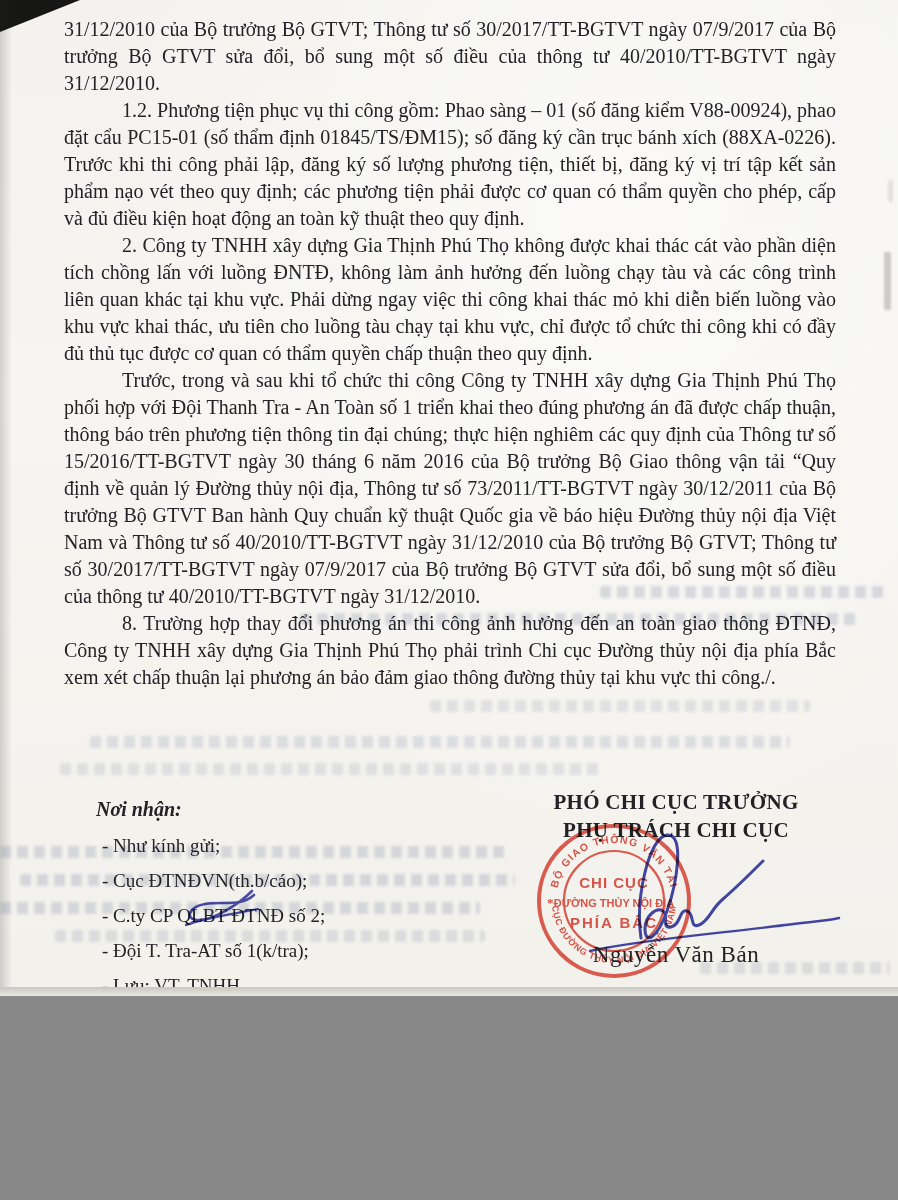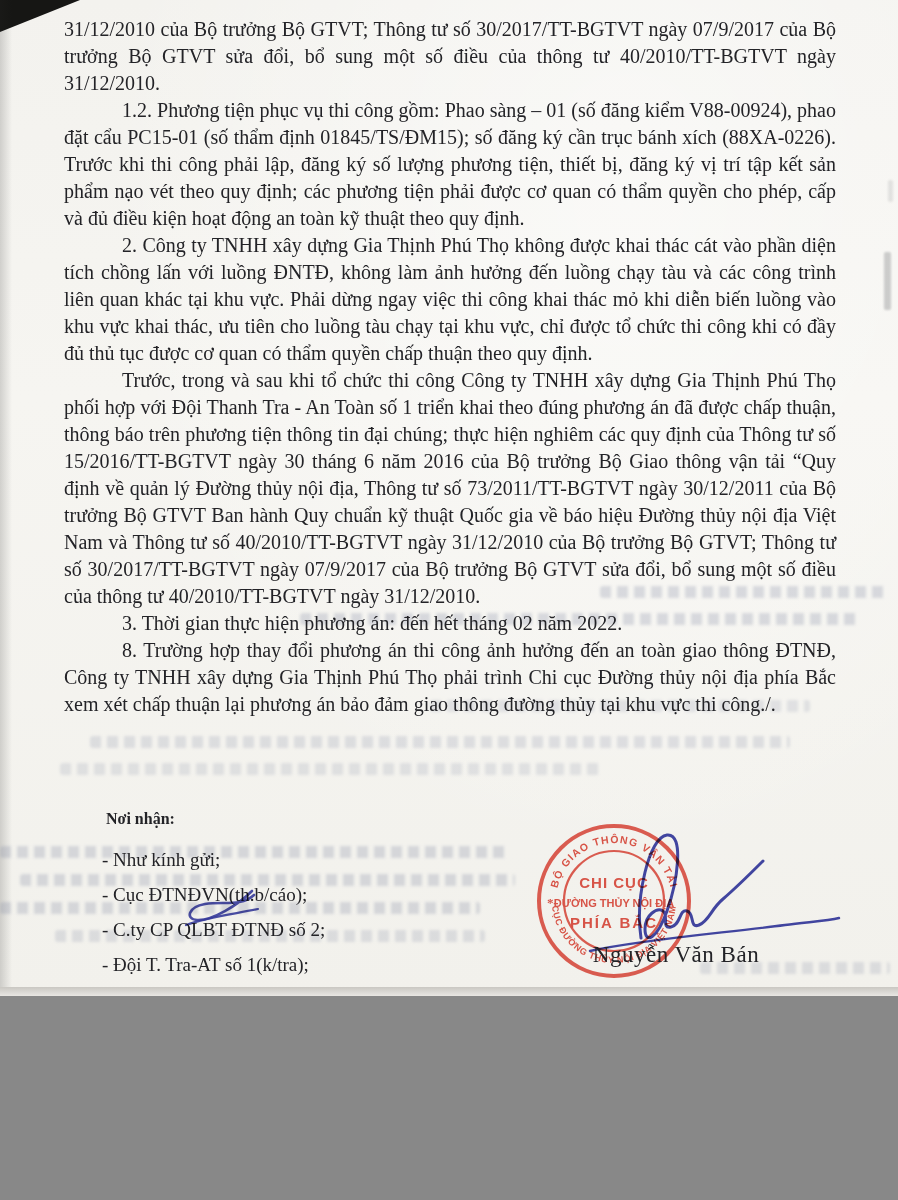--- a/index.html
+++ b/index.html
@@ -26,21 +26,21 @@
   .smudge { position:absolute; background:rgba(90,92,96,.28); filter:blur(1px); border-radius:2px; }
   
   .ghost { position:absolute; height:12px; border-radius:3px; opacity:.5; filter:blur(1.6px);
     background:repeating-linear-gradient(90deg, rgba(110,120,150,.45) 0 11px, rgba(110,120,150,0) 11px 17px); }
   
   .body-text { position:absolute; top:16px; left:64px; width:772px; }
   .para { margin:0; font-size:20px; line-height:27px; text-align:justify; }
   .para.indent { text-indent:58px; }
   
   .recipients { position:absolute; left:94px; top:792px; width:330px; }
-  .recipients-heading { font-weight:bold; font-size:16px; line-height:30px; margin:12px; }
+  .recipients-heading { font-weight:bold; font-style:italic; font-size:20px; line-height:30px; margin:2px; }
   .recipient-item { font-size:19px; line-height:27px; margin:8px; }
   .sig-block { position:absolute; left:518px; top:788px; width:316px; text-align:center; }
   .sig-title { font-weight:bold; font-size:21px; line-height:28px; margin:0; letter-spacing:.3px; }
   .signer-name { position:absolute; left:518px; top:942px; width:316px; text-align:center;
     font-weight:normal; font-size:23px; margin:0; letter-spacing:.5px; }
   .stamp-wrap { position:absolute; left:534px; top:821px; width:160px; height:160px;
     mix-blend-mode:multiply; opacity:.92; }
   .sign-wrap { position:absolute; left:545px; top:823px; width:310px; height:140px;
     mix-blend-mode:multiply; }
   .initial-wrap { position:absolute; left:180px; top:883px; width:84px; height:48px;
@@ -70,40 +70,43 @@
   <div class="ghost" style="left:700px; top:962px; width:190px; opacity:.4;"></div>
   <div class="ghost" style="left:40px; top:1012px; width:790px;"></div>
   <div class="ghost" style="left:60px; top:1042px; width:800px;"></div>
   <div class="ghost" style="left:80px; top:1070px; width:750px;"></div>
 
   <div class="body-text">
     <p class="para">31/12/2010 của Bộ trưởng Bộ GTVT; Thông tư số 30/2017/TT-BGTVT ngày 07/9/2017 của Bộ trưởng Bộ GTVT sửa đổi, bổ sung một số điều của thông tư 40/2010/TT-BGTVT ngày 31/12/2010.</p>
     <p class="para indent">1.2. Phương tiện phục vụ thi công gồm: Phao sàng – 01 (số đăng kiểm V88-00924), phao đặt cẩu PC15-01 (số thẩm định 01845/TS/ĐM15); số đăng ký cần trục bánh xích (88XA-0226). Trước khi thi công phải lập, đăng ký số lượng phương tiện, thiết bị, đăng ký vị trí tập kết sản phẩm nạo vét theo quy định; các phương tiện phải được cơ quan có thẩm quyền cho phép, cấp và đủ điều kiện hoạt động an toàn kỹ thuật theo quy định.</p>
     <p class="para indent">2. Công ty TNHH xây dựng Gia Thịnh Phú Thọ không được khai thác cát vào phần diện tích chồng lấn với luồng ĐNTĐ, không làm ảnh hưởng đến luồng chạy tàu và các công trình liên quan khác tại khu vực. Phải dừng ngay việc thi công khai thác mỏ khi diễn biến luồng vào khu vực khai thác, ưu tiên cho luồng tàu chạy tại khu vực, chỉ được tổ chức thi công khi có đầy đủ thủ tục được cơ quan có thẩm quyền chấp thuận theo quy định.</p>
     <p class="para indent">Trước, trong và sau khi tổ chức thi công Công ty TNHH xây dựng Gia Thịnh Phú Thọ phối hợp với Đội Thanh Tra - An Toàn số 1 triển khai theo đúng phương án đã được chấp thuận, thông báo trên phương tiện thông tin đại chúng; thực hiện nghiêm các quy định của Thông tư số 15/2016/TT-BGTVT ngày 30 tháng 6 năm 2016 của Bộ trưởng Bộ Giao thông vận tải “Quy định về quản lý Đường thủy nội địa, Thông tư số 73/2011/TT-BGTVT ngày 30/12/2011 của Bộ trưởng Bộ GTVT Ban hành Quy chuẩn kỹ thuật Quốc gia về báo hiệu Đường thủy nội địa Việt Nam và Thông tư số 40/2010/TT-BGTVT ngày 31/12/2010 của Bộ trưởng Bộ GTVT; Thông tư số 30/2017/TT-BGTVT ngày 07/9/2017 của Bộ trưởng Bộ GTVT sửa đổi, bổ sung một số điều của thông tư 40/2010/TT-BGTVT ngày 31/12/2010.</p>
-    <p class="para indent">3. Thời gian thực hiện phương án: đến hết tháng 02 năm 2022.</p>
     <p class="para indent">8. Trường hợp thay đổi phương án thi công ảnh hưởng đến an toàn giao thông ĐTNĐ, Công ty TNHH xây dựng Gia Thịnh Phú Thọ phải trình Chi cục Đường thủy nội địa phía Bắc xem xét chấp thuận lại phương án bảo đảm giao thông đường thủy tại khu vực thi công./.</p>
   </div>
 
   <div class="recipients">
     <p class="recipients-heading">Nơi nhận:</p>
     <p class="recipient-item">- Như kính gửi;</p>
     <p class="recipient-item">- Cục ĐTNĐVN(th.b/cáo);</p>
     <p class="recipient-item">- C.ty CP QLBT ĐTNĐ số 2;</p>
     <p class="recipient-item">- Đội T. Tra-AT số 1(k/tra);</p>
     <p class="recipient-item">- Lưu: VT, TNHH.</p>
   </div>
 
   <div class="initial-wrap">
     <svg width="84" height="48" viewBox="0 0 84 48">
       <path d="M72,8 C58,22 32,38 17,37 C5,36 8,24 25,21 C43,18 61,24 74,12" fill="none" stroke="#3a3ea6" stroke-width="2.6" stroke-linecap="round" opacity=".9"></path>
       <path d="M6,42 C28,34 54,31 78,26" fill="none" stroke="#3a3ea6" stroke-width="2.2" stroke-linecap="round" opacity=".9"></path>
     </svg>
   </div>
 
+  <div class="sig-block">
+    <p class="sig-title">PHÓ CHI CỤC TRƯỞNG</p>
+    <p class="sig-title">PHỤ TRÁCH CHI CỤC</p>
+  </div>
 
   <div class="stamp-wrap">
     <svg width="160" height="160" viewBox="0 0 160 160">
       <defs>
         <path id="arcTop" d="M 22,80 A 58,58 0 1 1 138,80" fill="none"></path>
         <path id="arcBot" d="M 18,80 A 62,62 0 1 0 142,80" fill="none"></path>
       </defs>
       <circle cx="80" cy="80" r="75" fill="none" stroke="#e0493c" stroke-width="4" opacity=".95"></circle>
       <circle cx="80" cy="80" r="50" fill="none" stroke="#e0493c" stroke-width="2.2" opacity=".95"></circle>
       <text class="stamp-arc" font-size="10.5" fill="#e0493c" letter-spacing="1.2">

